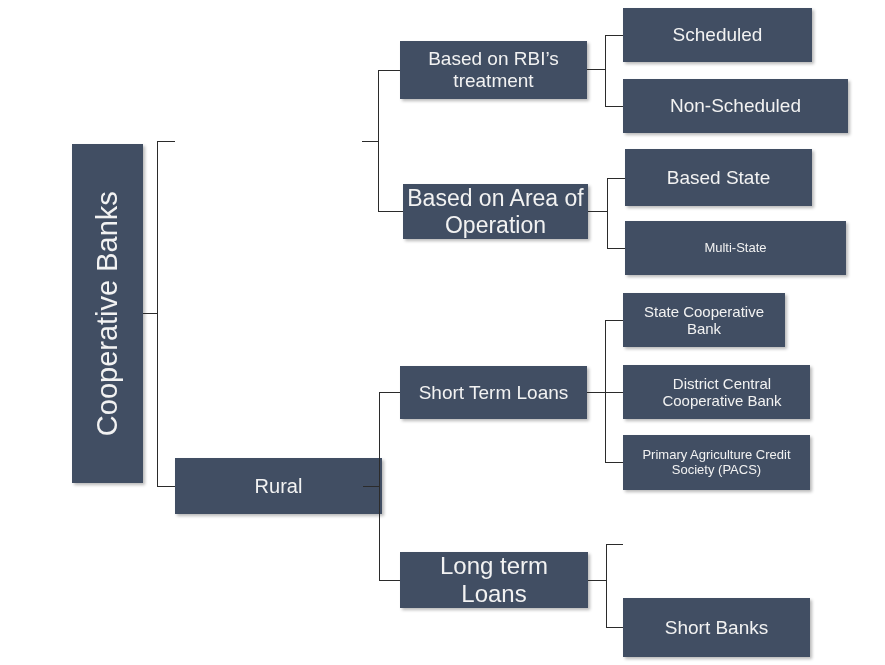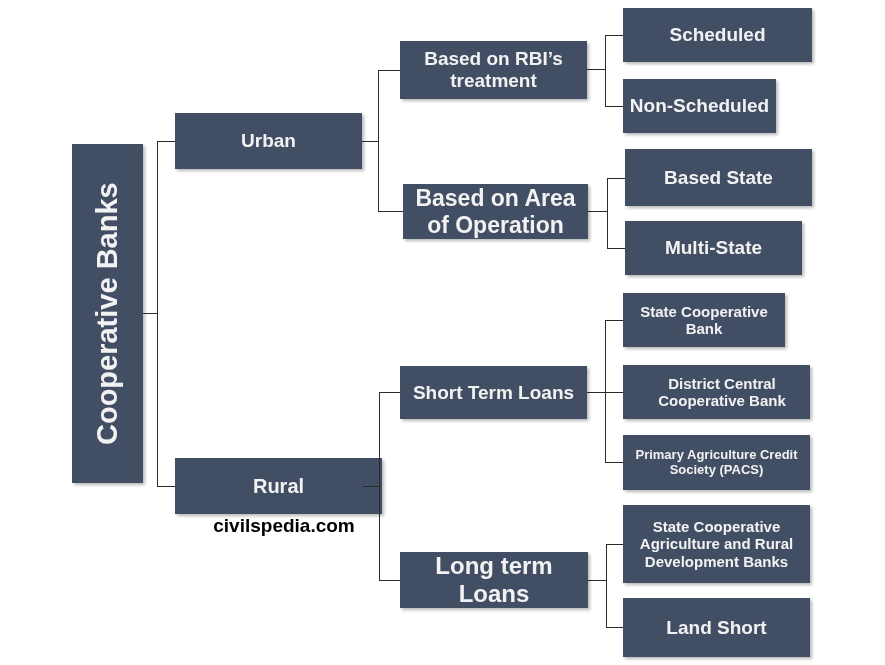--- a/index.html
+++ b/index.html
@@ -15,21 +15,21 @@
     overflow: hidden;
   }
   .node {
     position: absolute;
     background: #414e63;
     color: #f2f2f2;
     display: flex;
     align-items: center;
     justify-content: center;
     text-align: center;
-    font-weight: bold;
+    font-weight: normal;
     line-height: 1.15;
     box-shadow: 2px 2px 3px rgba(0,0,0,0.28);
     box-sizing: border-box;
     padding: 2px 4px;
   }
   .vtext {
     transform: rotate(-90deg);
     white-space: nowrap;
     display: inline-block;
   }
@@ -44,24 +44,24 @@
     font-size: 19px;
     font-weight: bold;
     color: #000000;
   }
 
   
   #n-root   { left:72px;  top:144px; width:71px;  height:339px; font-size:29px; }
   #n-urban  { left:175px; top:113px; width:187px; height:56px;  font-size:19px; }
   #n-rbi    { left:400px; top:41px;  width:187px; height:58px;  font-size:19px; }
   #n-sched  { left:623px; top:8px;   width:189px; height:54px;  font-size:19px; }
-  #n-nonsched{left:623px; top:79px;  width:153px; height:54px;  font-size:19px; }
+  #n-nonsched{left:623px; top:79px;  width:225px; height:54px;  font-size:19px; }
   #n-area   { left:403px; top:184px; width:185px; height:55px;  font-size:23px; }
   #n-single { left:625px; top:149px; width:187px; height:57px;  font-size:19px; }
-  #n-multi  { left:625px; top:221px; width:177px; height:54px;  font-size:19px; }
+  #n-multi  { left:625px; top:221px; width:221px; height:54px;  font-size:13px; }
   #n-rural  { left:175px; top:458px; width:207px; height:56px;  font-size:20px; }
   #n-short  { left:400px; top:366px; width:187px; height:53px;  font-size:19px; }
   #n-scb    { left:623px; top:293px; width:162px; height:54px;  font-size:15px; }
   #n-dccb   { left:623px; top:365px; width:187px; height:54px;  font-size:15px;padding-left:15px; }
   #n-pacs   { left:623px; top:435px; width:187px; height:55px;  font-size:13px; }
   #n-long   { left:400px; top:552px; width:188px; height:56px;  font-size:24px; }
   #n-scardb { left:623px; top:505px; width:187px; height:78px;  font-size:15px; }
   #n-land   { left:623px; top:598px; width:187px; height:59px;  font-size:19px; }
 
   
@@ -97,23 +97,20 @@
 </style>
 </head>
 <body>
 
 <div class="canvas">
 
   <div class="node" id="n-root">
     <span class="vtext">Cooperative Banks</span>
   </div>
 
-  <div class="node" id="n-urban">
-    <span>Urban</span>
-  </div>
   <div class="node" id="n-rural">
     <span>Rural</span>
   </div>
 
   <div class="node" id="n-rbi">
     <span>Based on RBI’s treatment</span>
   </div>
   <div class="node" id="n-sched">
     <span>Scheduled</span>
   </div>
@@ -138,28 +135,24 @@
   </div>
   <div class="node" id="n-dccb">
     <span>District Central Cooperative Bank</span>
   </div>
   <div class="node" id="n-pacs">
     <span>Primary Agriculture Credit Society (PACS)</span>
   </div>
   <div class="node" id="n-long">
     <span>Long term Loans</span>
   </div>
-  <div class="node" id="n-scardb">
-    <span>State Cooperative Agriculture and Rural Development Banks</span>
-  </div>
   <div class="node" id="n-land">
-    <span>Land Short</span>
+    <span>Short Banks</span>
   </div>
 
-  <div class="watermark">civilspedia.com</div>
 
   <div class="line" id="l1"></div>
   <div class="line" id="l2"></div>
   <div class="line" id="l3"></div>
   <div class="line" id="l4"></div>
   <div class="line" id="l5"></div>
   <div class="line" id="l6"></div>
   <div class="line" id="l7"></div>
   <div class="line" id="l8"></div>
   <div class="line" id="l9"></div>

